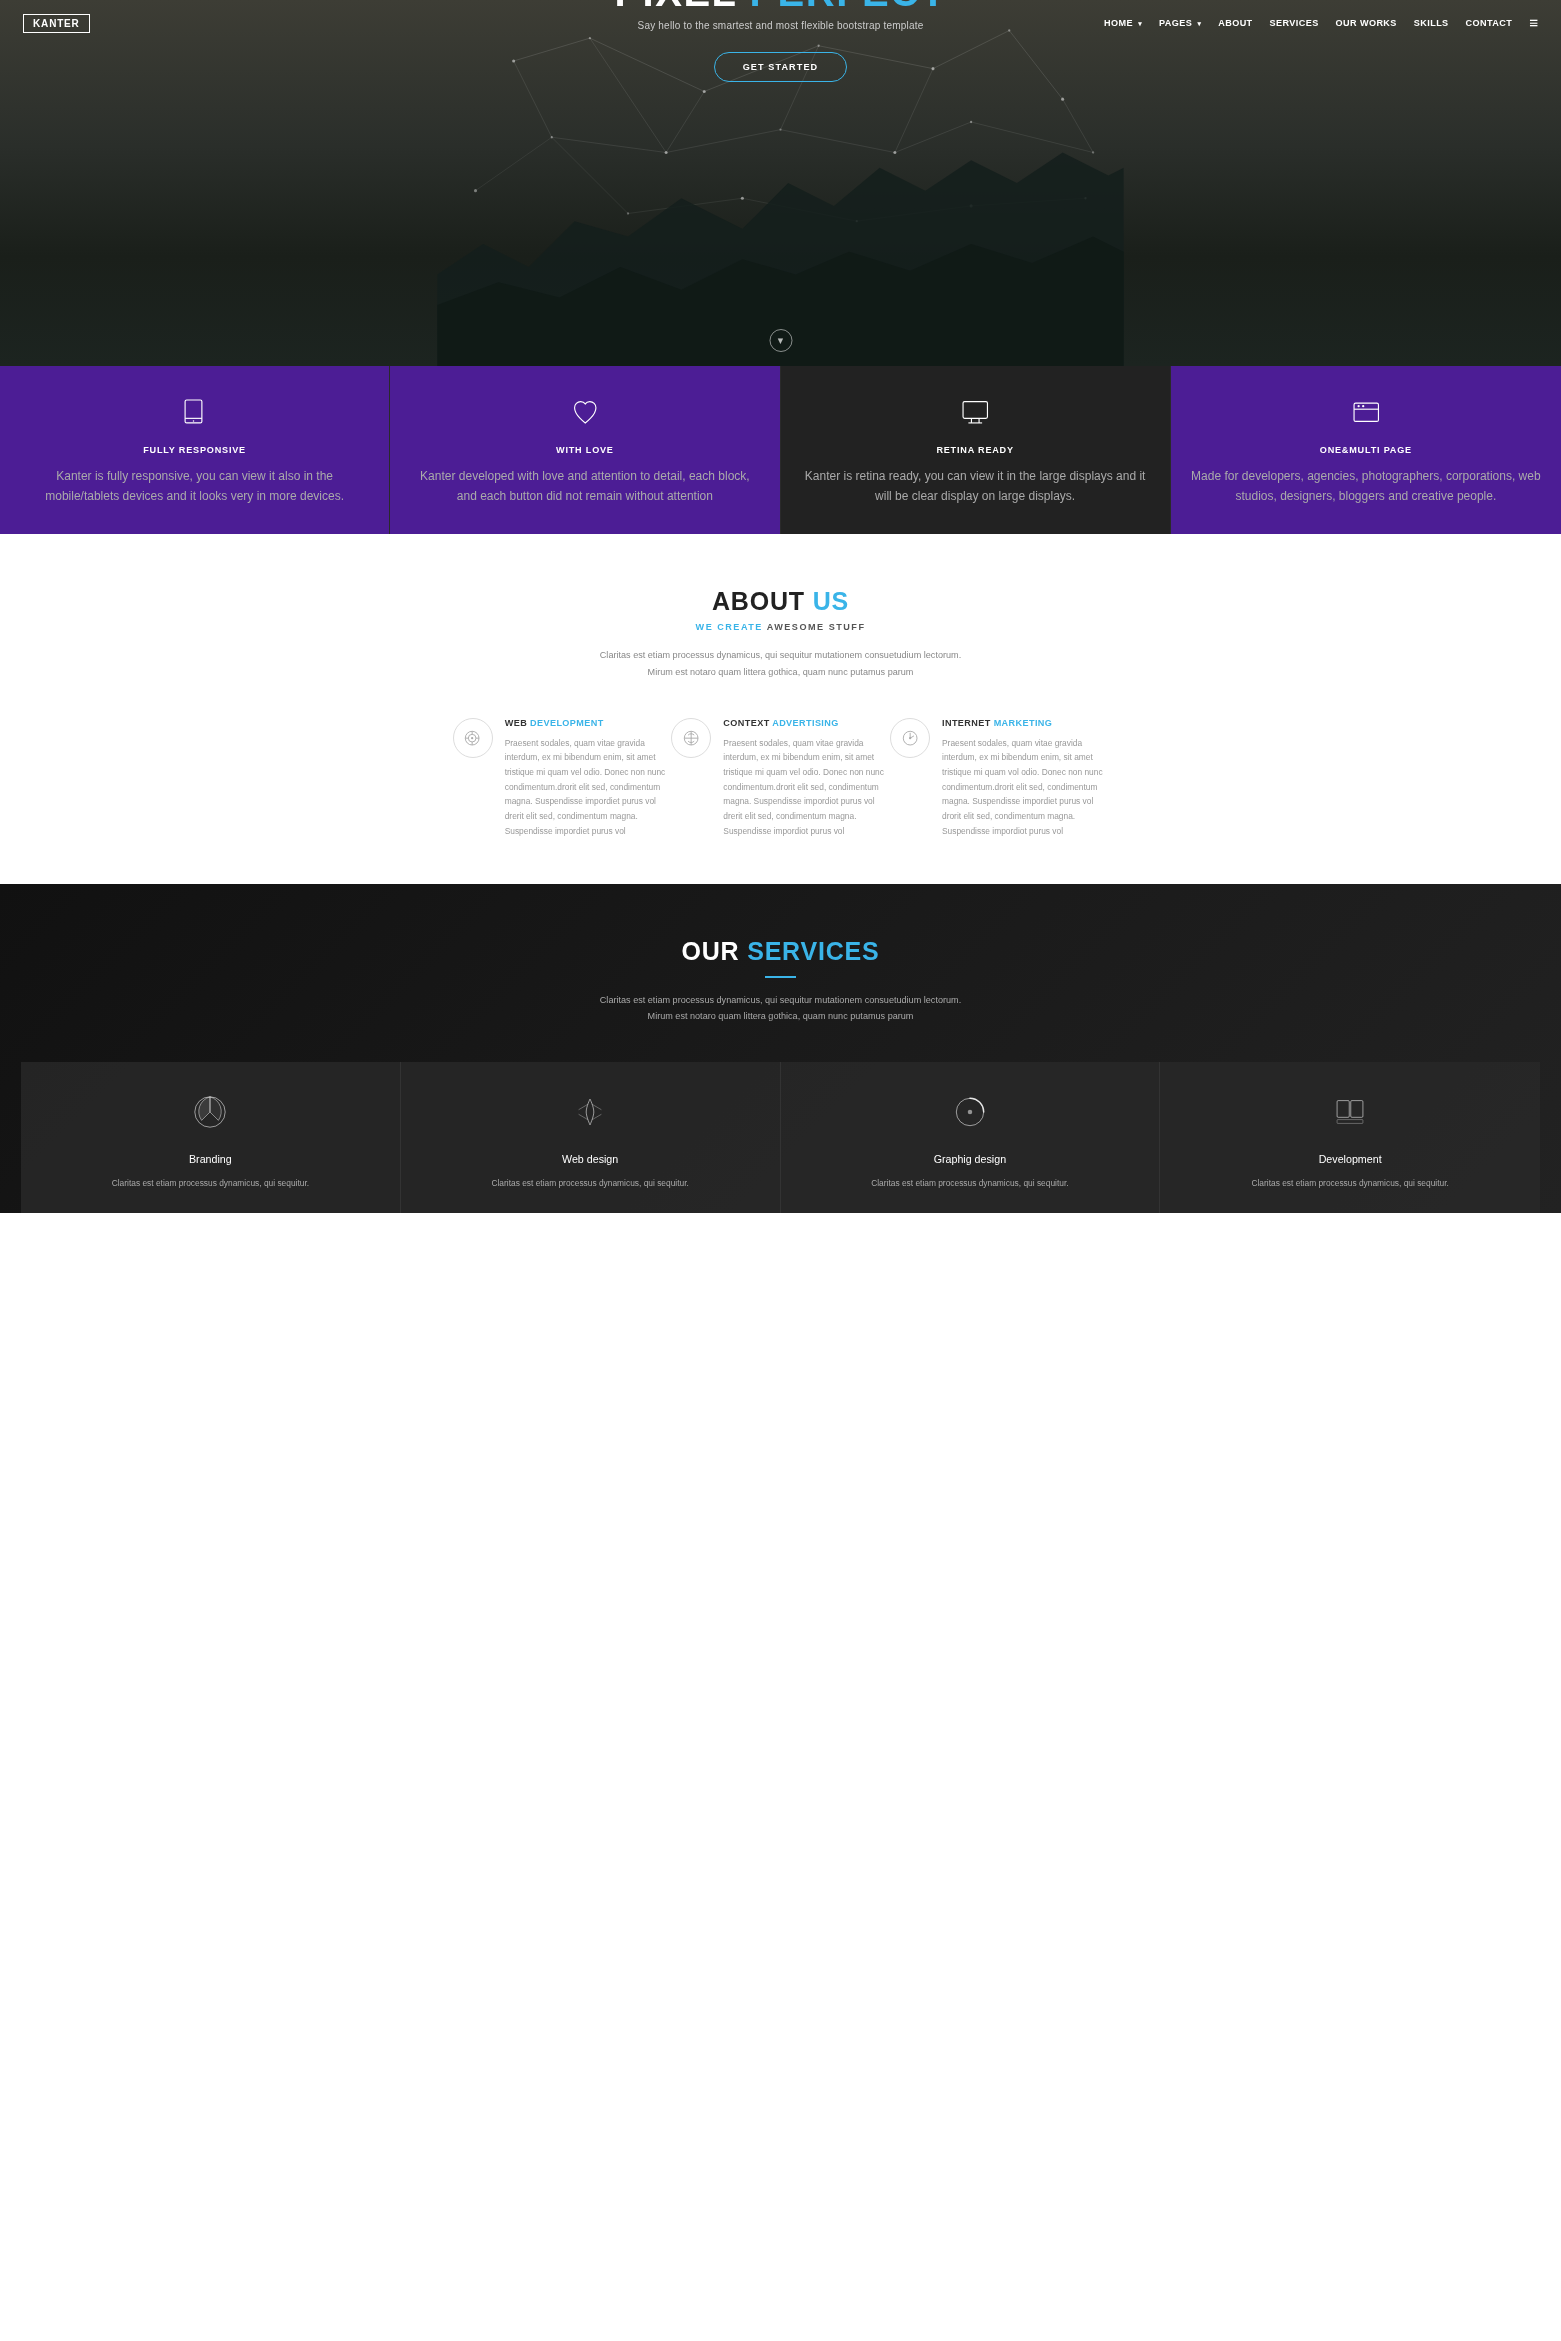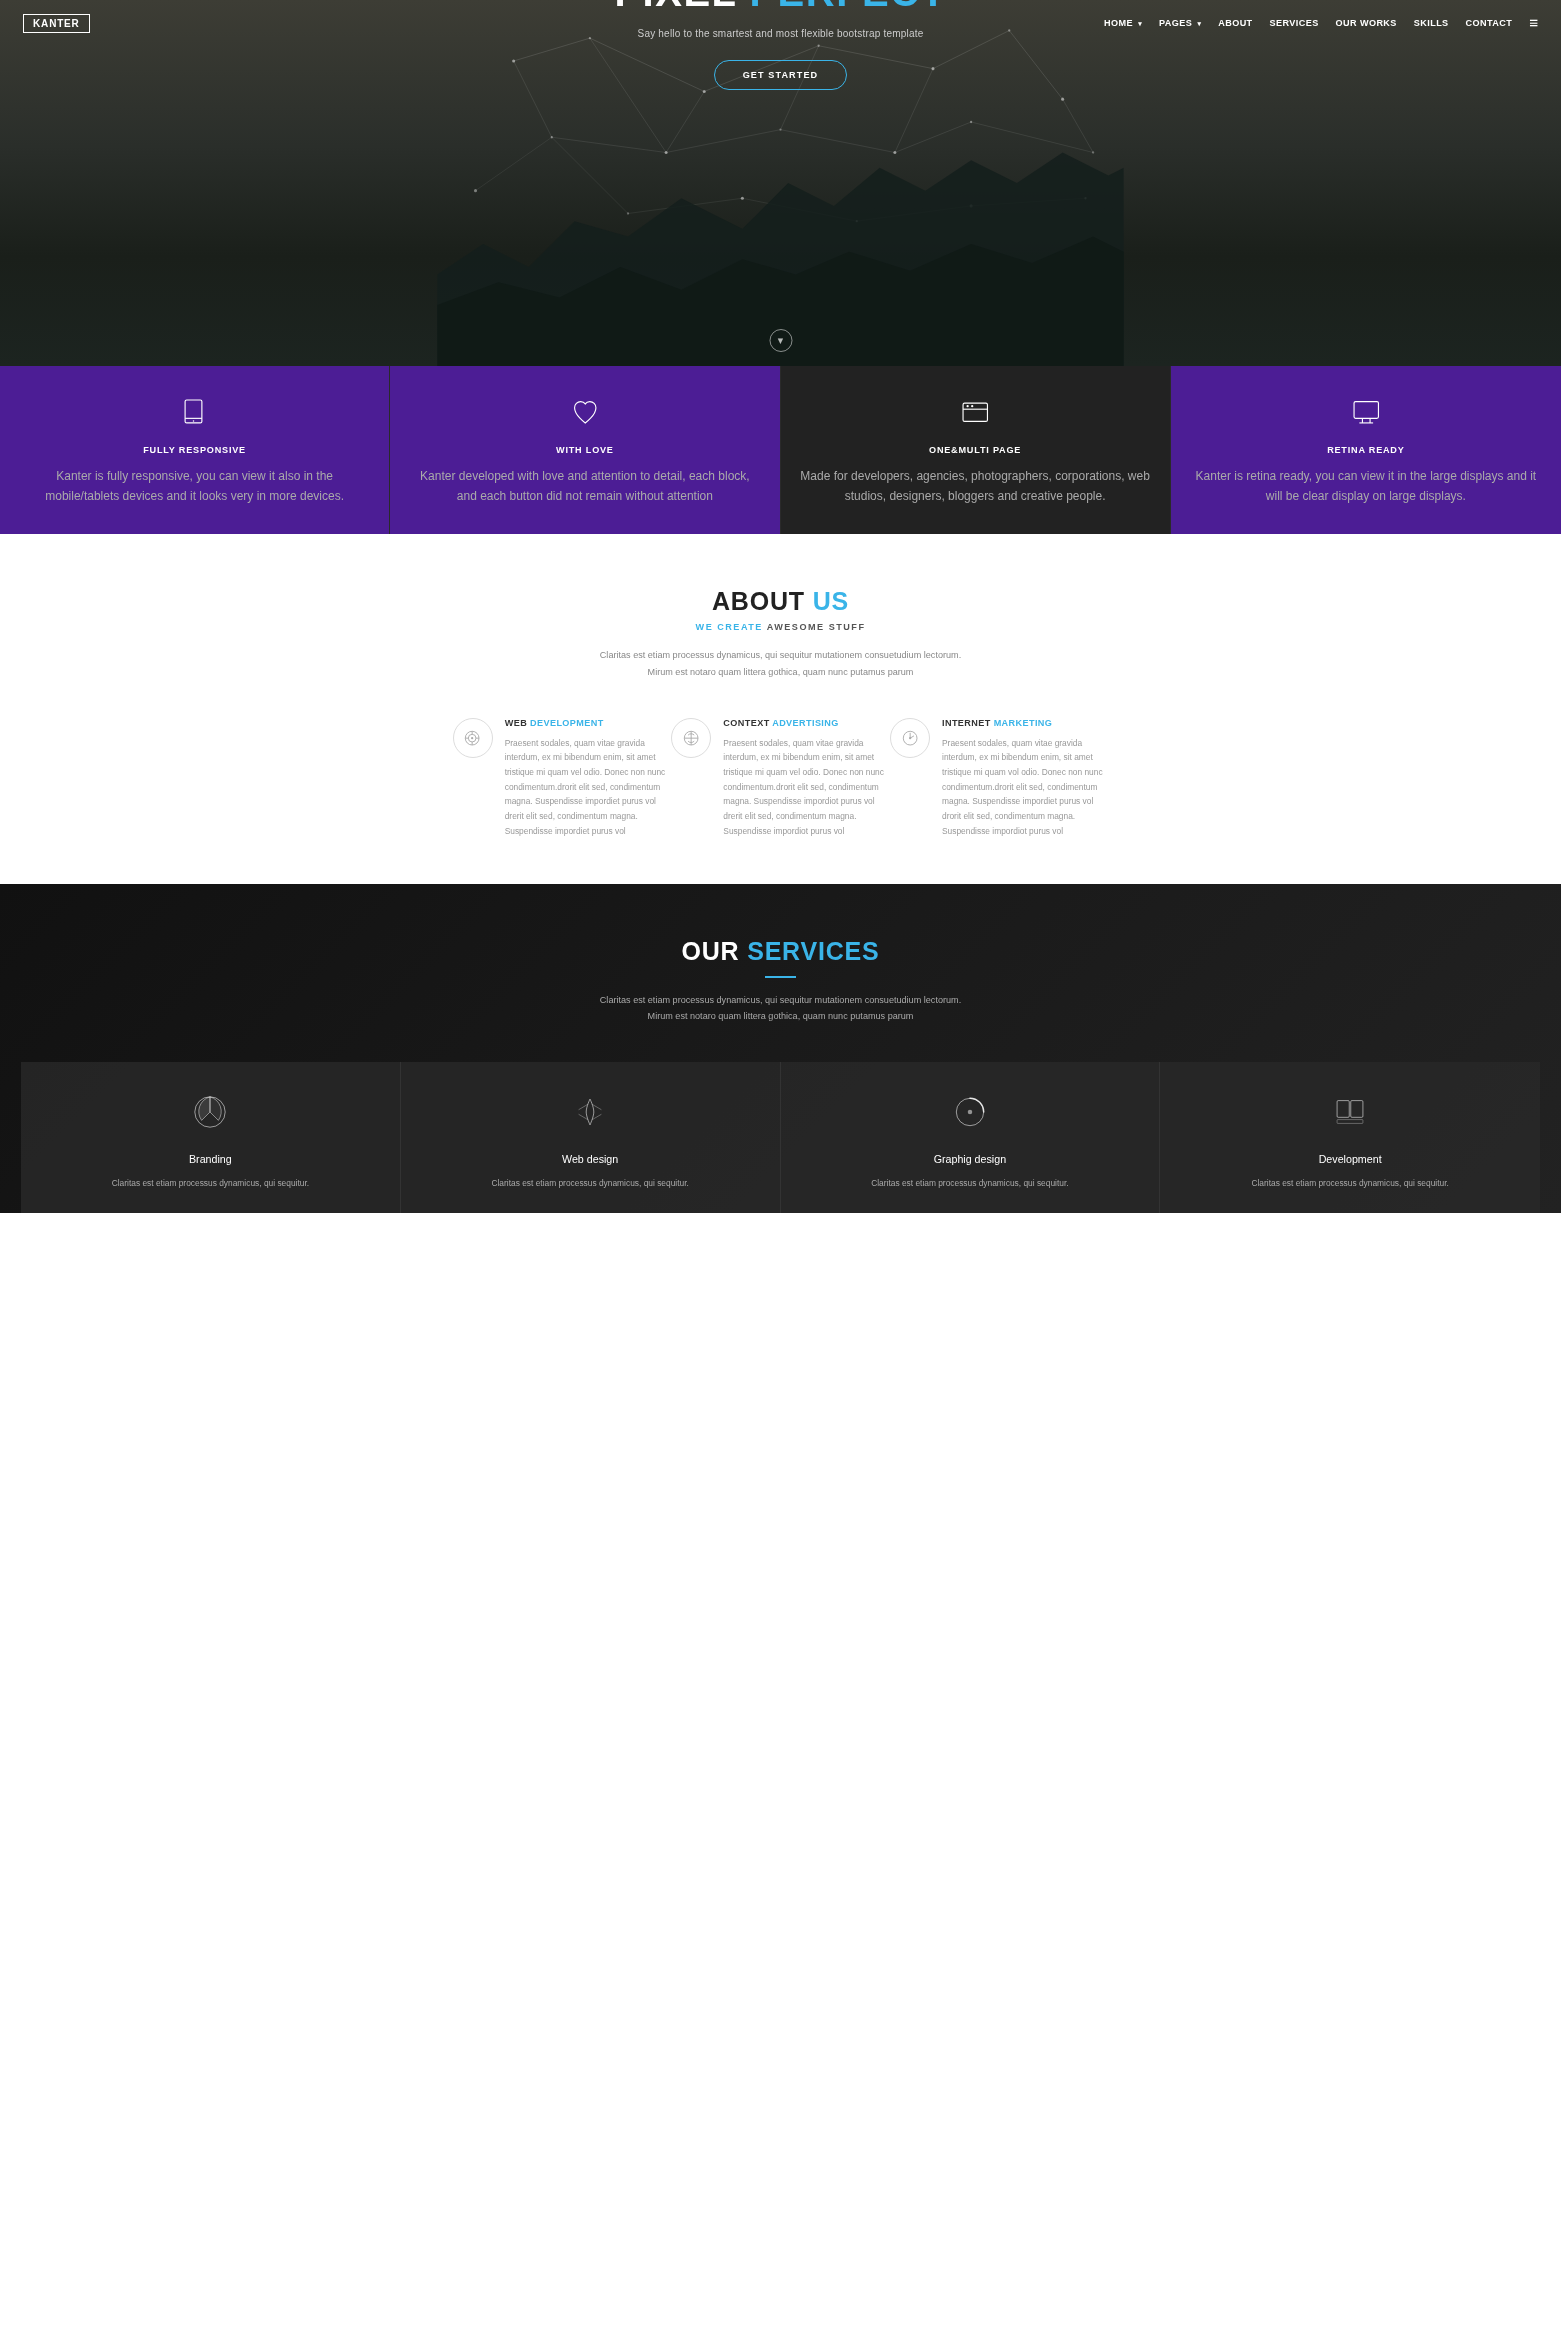--- a/index.html
+++ b/index.html
@@ -73,21 +73,21 @@
       text-transform: uppercase;
       letter-spacing: 1.5px;
       line-height: 1.1;
     }
     .hero-title .highlight {
       color: #3ab4e8;
     }
     .hero-subtitle {
       color: #ccc;
       font-size: 10px;
-      margin-top: 14px;
+      margin-top: 6px;
       letter-spacing: 0.2px;
     }
     .hero-btn {
       display: inline-block;
       margin-top: 21.3px;
       padding: 9.1px 27.4px;
       border: 1.5px solid #3ab4e8;
       color: #fff;
       font-size: 9.1px;
       font-weight: 600;
@@ -400,40 +400,40 @@
       <svg width="30.5" height="30.5" viewBox="0 0 40 40" fill="none" xmlns="http://www.w3.org/2000/svg">
         <path d="M20 34 C20 34 6 24 6 14 C6 9.5 9.5 6 14 6 C16.5 6 18.8 7.2 20 9 C21.2 7.2 23.5 6 26 6 C30.5 6 34 9.5 34 14 C34 24 20 34 20 34 Z" stroke="white" stroke-width="1.5" fill="none"></path>
       </svg>
     </div>
     <div class="feature-title">WITH LOVE</div>
     <div class="feature-desc">Kanter developed with love and attention to detail, each block, and each button did not remain without attention</div>
   </div>
   <div class="feature-item">
     <div class="feature-icon">
       <svg width="30.5" height="30.5" viewBox="0 0 40 40" fill="none" xmlns="http://www.w3.org/2000/svg">
+        <rect x="4" y="6" width="32" height="22" rx="2" stroke="white" stroke-width="1.5"></rect>
+        <line x1="15" y1="28" x2="15" y2="34" stroke="white" stroke-width="1.5"></line>
+        <line x1="25" y1="28" x2="25" y2="34" stroke="white" stroke-width="1.5"></line>
+        <line x1="11" y1="34" x2="29" y2="34" stroke="white" stroke-width="1.5"></line>
+      </svg>
+    </div>
+    <div class="feature-title">RETINA READY</div>
+    <div class="feature-desc">Kanter is retina ready, you can view it in the large displays and it will be clear display on large displays.</div>
+  </div>
+  <div class="feature-item">
+    <div class="feature-icon">
+      <svg width="30.5" height="30.5" viewBox="0 0 40 40" fill="none" xmlns="http://www.w3.org/2000/svg">
         <rect x="4" y="8" width="32" height="24" rx="2" stroke="white" stroke-width="1.5"></rect>
         <line x1="4" y1="16" x2="36" y2="16" stroke="white" stroke-width="1.5"></line>
         <circle cx="10" cy="12" r="1.5" fill="white"></circle>
         <circle cx="16" cy="12" r="1.5" fill="white"></circle>
       </svg>
     </div>
     <div class="feature-title">ONE&amp;MULTI PAGE</div>
     <div class="feature-desc">Made for developers, agencies, photographers, corporations, web studios, designers, bloggers and creative people.</div>
-  </div>
-  <div class="feature-item">
-    <div class="feature-icon">
-      <svg width="30.5" height="30.5" viewBox="0 0 40 40" fill="none" xmlns="http://www.w3.org/2000/svg">
-        <rect x="4" y="6" width="32" height="22" rx="2" stroke="white" stroke-width="1.5"></rect>
-        <line x1="15" y1="28" x2="15" y2="34" stroke="white" stroke-width="1.5"></line>
-        <line x1="25" y1="28" x2="25" y2="34" stroke="white" stroke-width="1.5"></line>
-        <line x1="11" y1="34" x2="29" y2="34" stroke="white" stroke-width="1.5"></line>
-      </svg>
-    </div>
-    <div class="feature-title">RETINA READY</div>
-    <div class="feature-desc">Kanter is retina ready, you can view it in the large displays and it will be clear display on large displays.</div>
   </div>
 </section>
 
 <section class="about-section">
   <h2 class="section-title">
     <span>ABOUT </span><span class="highlight">US</span>
   </h2>
   <p class="section-subtitle">
     <span class="highlight">WE CREATE </span><span>AWESOME STUFF</span>
   </p>

